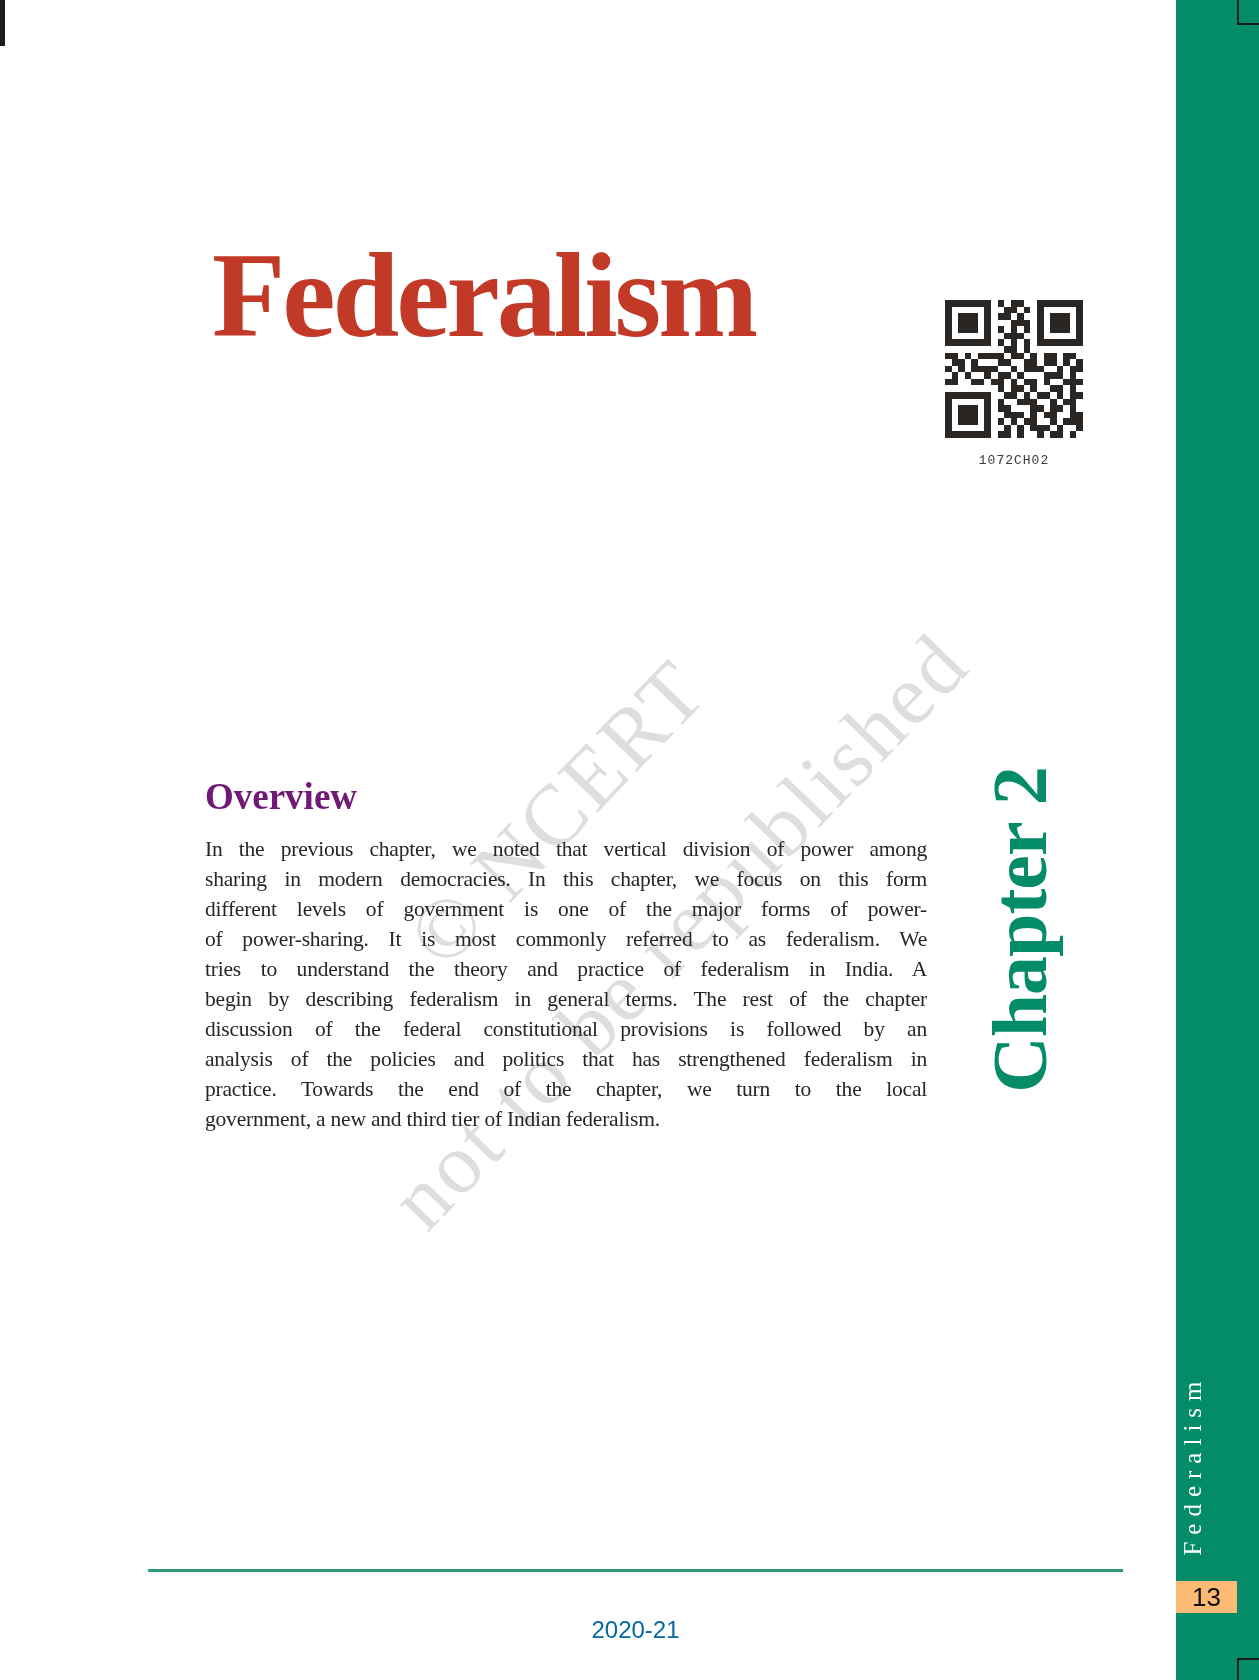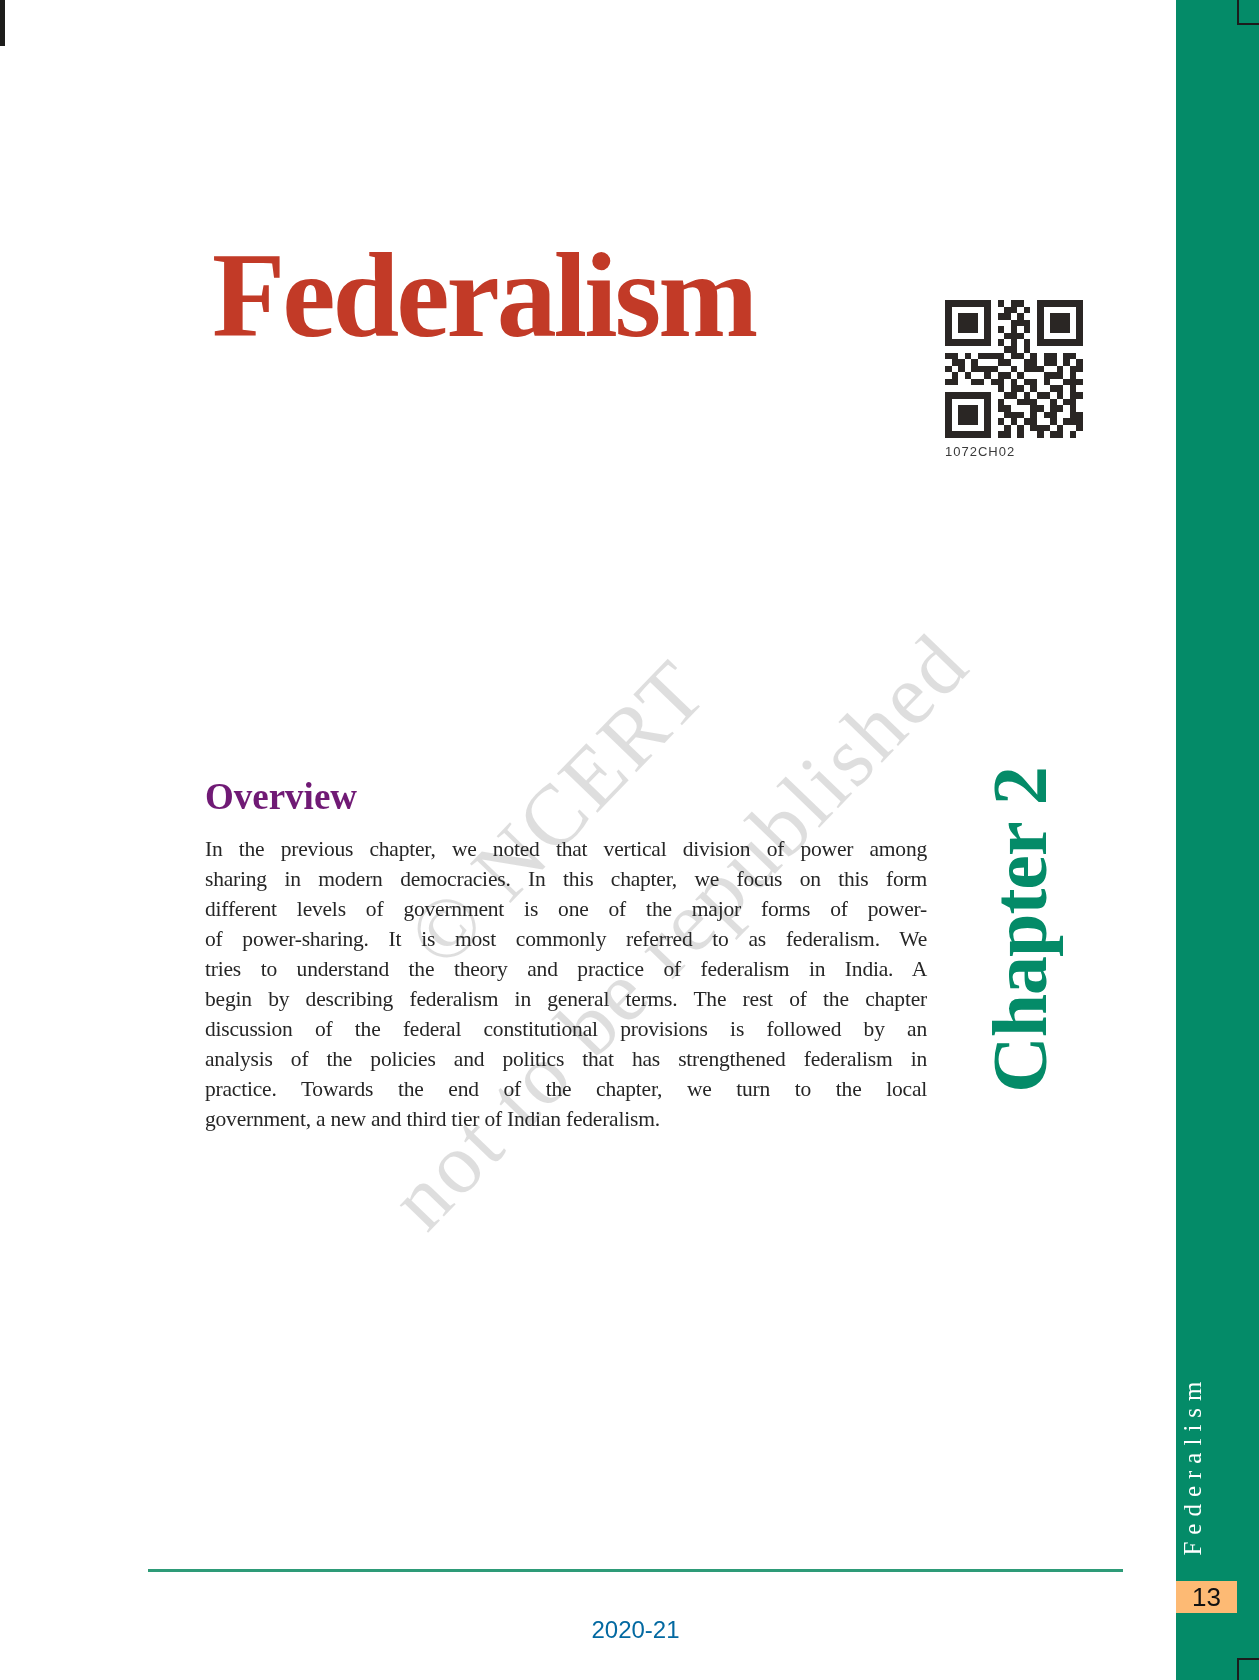--- a/index.html
+++ b/index.html
@@ -33,21 +33,21 @@
   }
   
   .qrwrap{position:absolute;left:945px;top:300px;width:138px;}
   .qr{
     width:138px;height:138px;display:grid;
     grid-template-columns:repeat(21,1fr);grid-template-rows:repeat(21,1fr);
   }
   .qr .c1{background:#2a2624;}
   .qr .c0{background:#ffffff;}
   .qrlabel{
-    margin-top:6px;text-align:left;font-family:Liberation Sans, sans-serif;
+    margin-top:15px;text-align:center;font-family:Liberation Mono, monospace;
     font-size:13px;color:#3a3a3a;letter-spacing:1px;
   }
   
   .watermark{
     position:absolute;left:618px;top:872px;
     transform:translate(-50%,-50%) rotate(-46deg);
     text-align:center;white-space:nowrap;z-index:0;
     color:rgba(35,31,32,0.15);font-size:86px;line-height:170px;
     letter-spacing:3px;pointer-events:none;
   }

